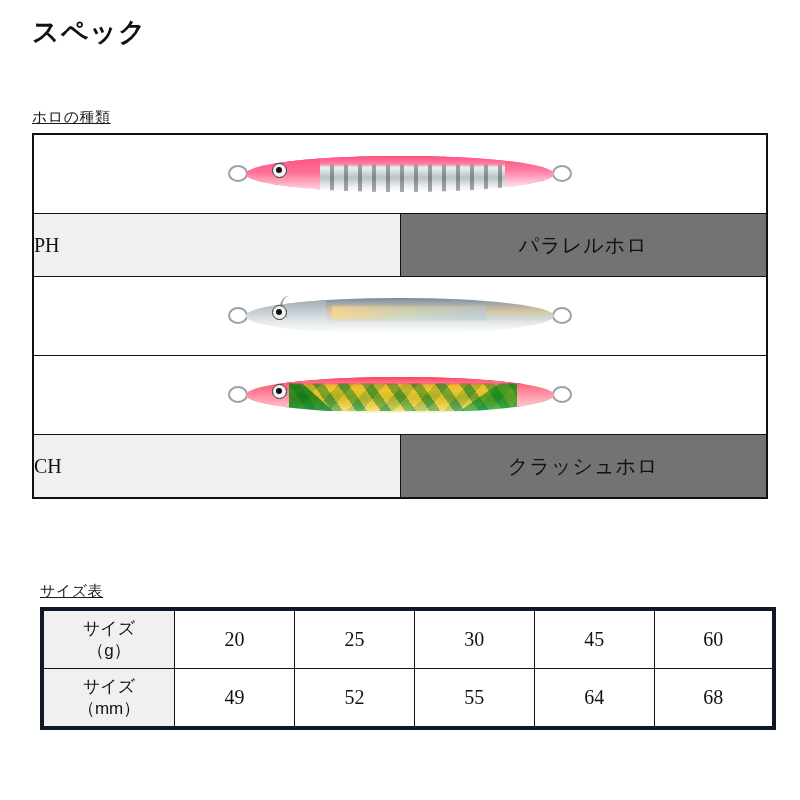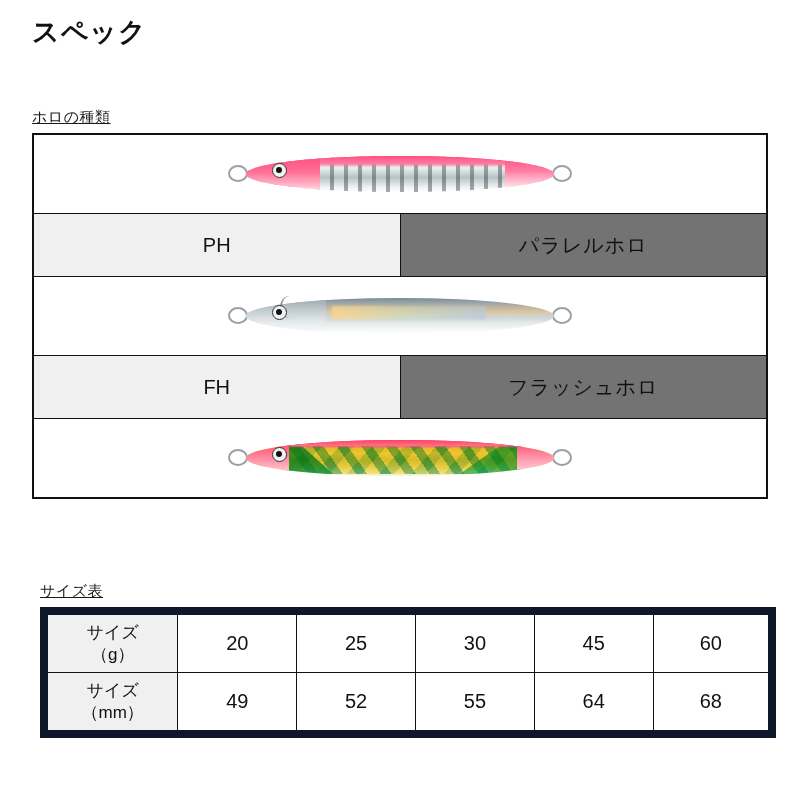--- a/index.html
+++ b/index.html
@@ -60,23 +60,22 @@
   .lure-cell {
     height: 78px;
     background: #ffffff;
     text-align: center;
     position: relative;
     padding: 0;
   }
   .code-cell {
     height: 62px;
     background: #f0f0f0;
-    text-align: center;
     font-size: 20px;
-    font-family: Liberation Sans, sans-serif;
+    font-family: Liberation Serif, serif;
     color: #111;
     width: 33.6%;
     margin-left: 12px;
   }
   .name-cell {
     height: 62px;
     background: #737373;
     text-align: center;
     font-size: 20px;
     color: #111;
@@ -226,29 +225,29 @@
   }
   
   .size-section {
     position: absolute;
     left: 32px;
     top: 582px;
     width: 736px;
     padding-left: 8px;
   }
   .size-table {
-    border: 8px solid #0f172a;
+    border: 4px solid #0f172a;
   }
   .size-table td {
     border: 1px solid #111;
     height: 55px;
     text-align: center;
     vertical-align: middle;
     font-size: 20px;
-    font-family: Liberation Sans, sans-serif;
+    font-family: Liberation Serif, serif;
     color: #111;
   }
   .size-table td.head {
     background: #f0f0f0;
     width: 17.5%;
     font-family: "Liberation Sans", sans-serif;
     font-size: 17px;
     line-height: 1.25;
   }
   .size-table td.head .l2 { display: block; }
@@ -292,40 +291,40 @@
               <div class="ring right"></div>
               <div class="lure-body fh-body">
                 <div class="fh-sheen"></div>
                 <div class="fh-head"></div>
               </div>
               <div class="fh-gill"></div>
               <div class="eye"></div>
             </div>
           </td>
         </tr>
-        <tr>
-          <td class="code-cell">FH</td>
-          <td class="name-cell">フラッシュホロ</td>
-        </tr>
 
         <tr>
           <td class="lure-cell" colspan="2">
             <div class="lure-wrap">
               <div class="ring left"></div>
               <div class="ring right"></div>
               <div class="lure-body ch-body">
                 <div class="ch-facets"></div>
                 <div class="ch-top"></div>
                 <div class="ch-head"></div>
                 <div class="ch-tail"></div>
               </div>
               <div class="eye"></div>
             </div>
           </td>
         </tr>
+        <tr>
+          <td class="code-cell">CH</td>
+          <td class="name-cell">クラッシュホロ</td>
+        </tr>
       </tbody>
     </table>
   </div>
 
   <div class="size-section">
     <div class="section-label">サイズ表</div>
     <table class="size-table">
       <tbody>
         <tr>
           <td class="head">

